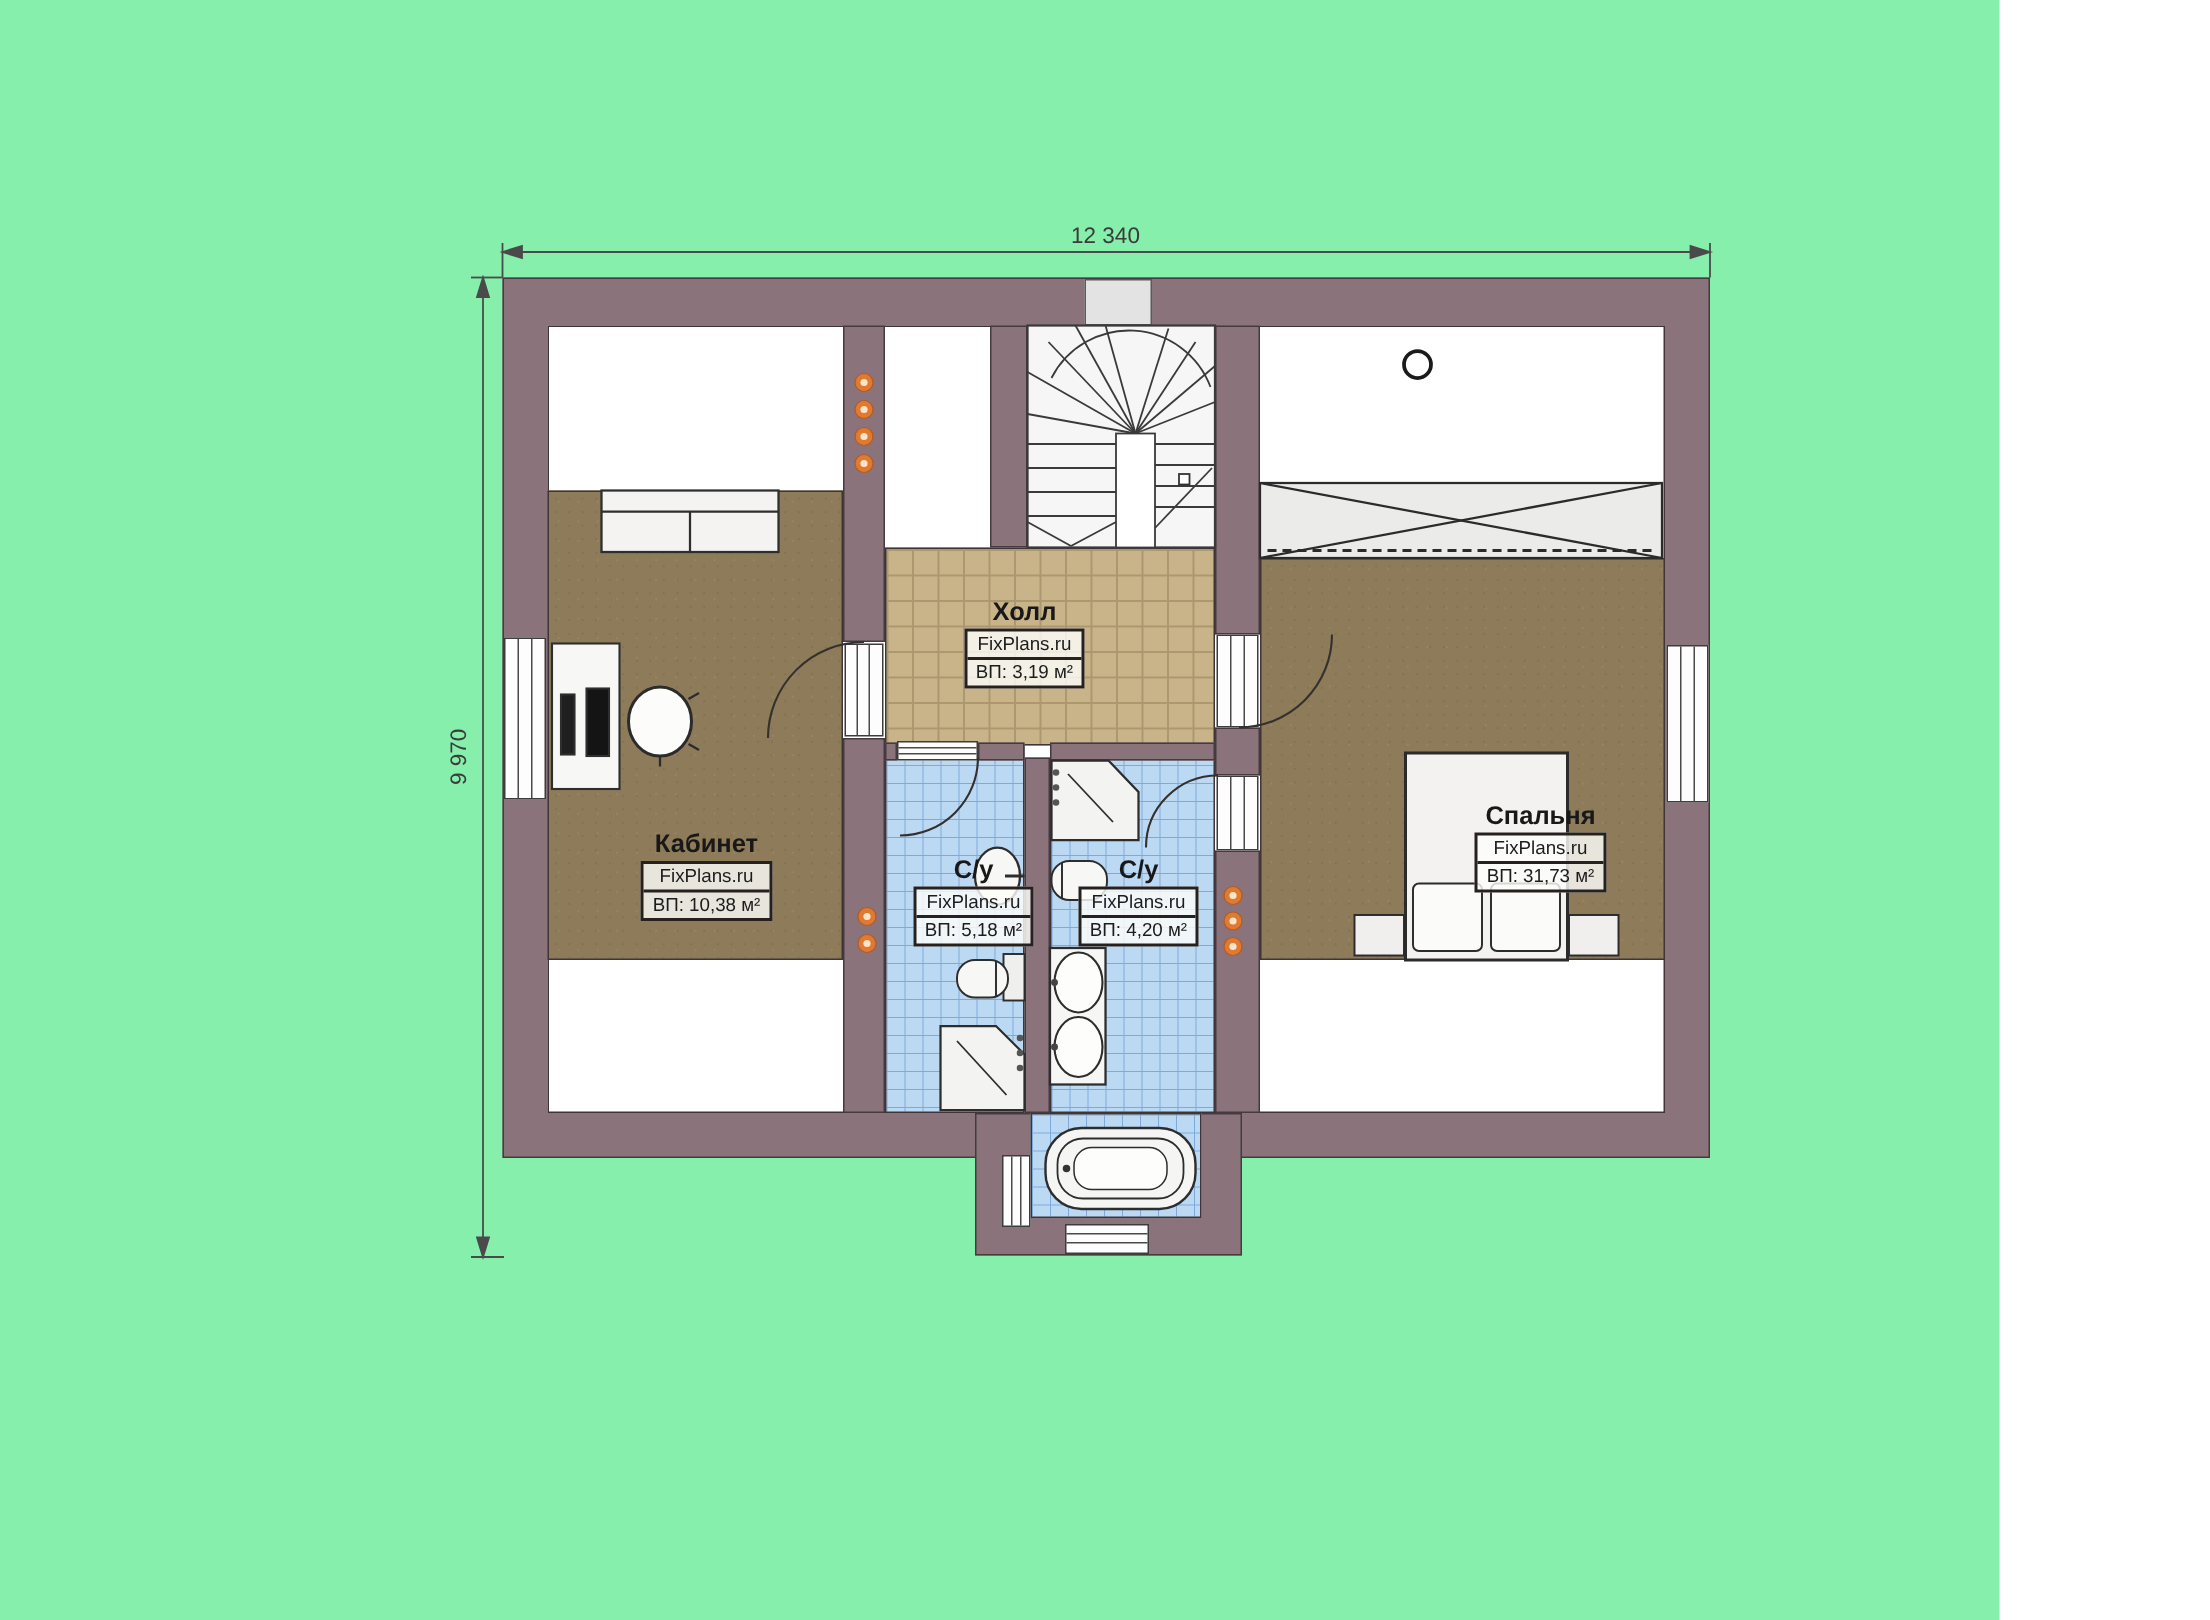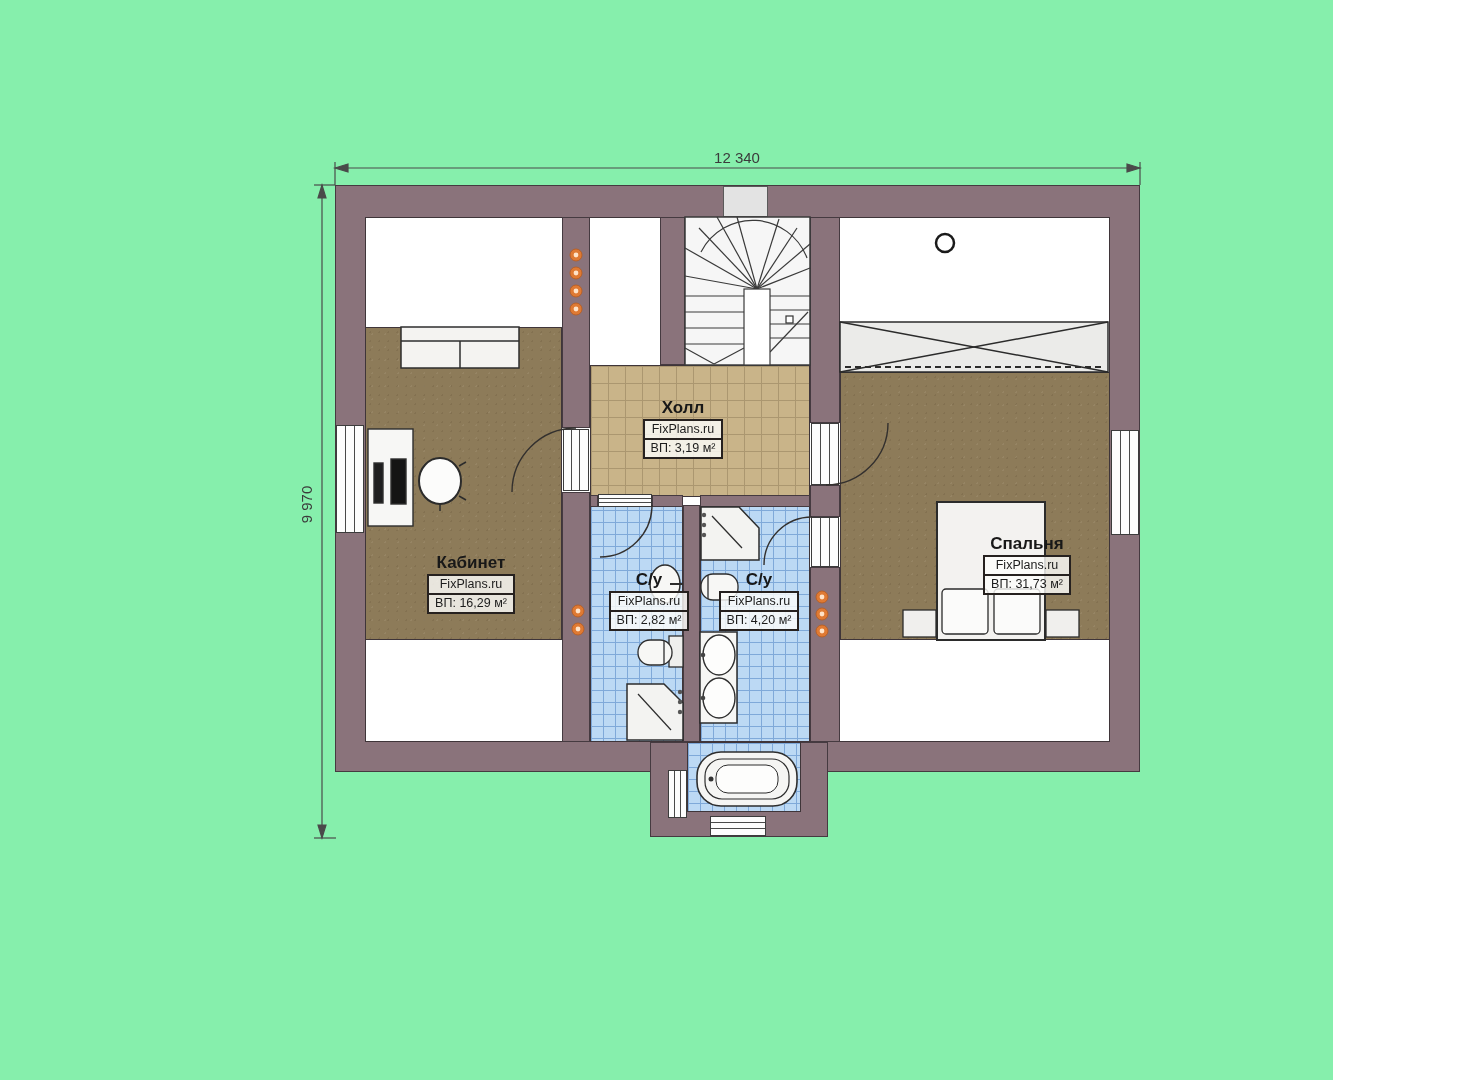--- a/index.html
+++ b/index.html
@@ -246,37 +246,37 @@
     <div class="label-box">
       <div class="brand">FixPlans.ru</div>
       <div class="area">ВП: 3,19 м²</div>
     </div>
   </div>
 
   <div class="room-label" style="left:421px;top:513px;width:100px;margin-top:40px;">
     <div class="room-name">Кабинет</div>
     <div class="label-box">
       <div class="brand">FixPlans.ru</div>
-      <div class="area">ВП: 16,29 м²</div>
+      <div class="area">ВП: 10,38 м²</div>
     </div>
   </div>
 
   <div class="room-label" style="left:976px;top:514px;width:102px;margin-top:20px;">
     <div class="room-name">Спальня</div>
     <div class="label-box">
       <div class="brand">FixPlans.ru</div>
       <div class="area">ВП: 31,73 м²</div>
     </div>
   </div>
 
   <div class="room-label" style="left:603px;top:570px;width:92px;">
     <div class="room-name">С/у</div>
     <div class="label-box">
       <div class="brand">FixPlans.ru</div>
-      <div class="area">ВП: 2,82 м²</div>
+      <div class="area">ВП: 5,18 м²</div>
     </div>
   </div>
 
   <div class="room-label" style="left:713px;top:570px;width:92px;">
     <div class="room-name">С/у</div>
     <div class="label-box">
       <div class="brand">FixPlans.ru</div>
       <div class="area">ВП: 4,20 м²</div>
     </div>
   </div>

